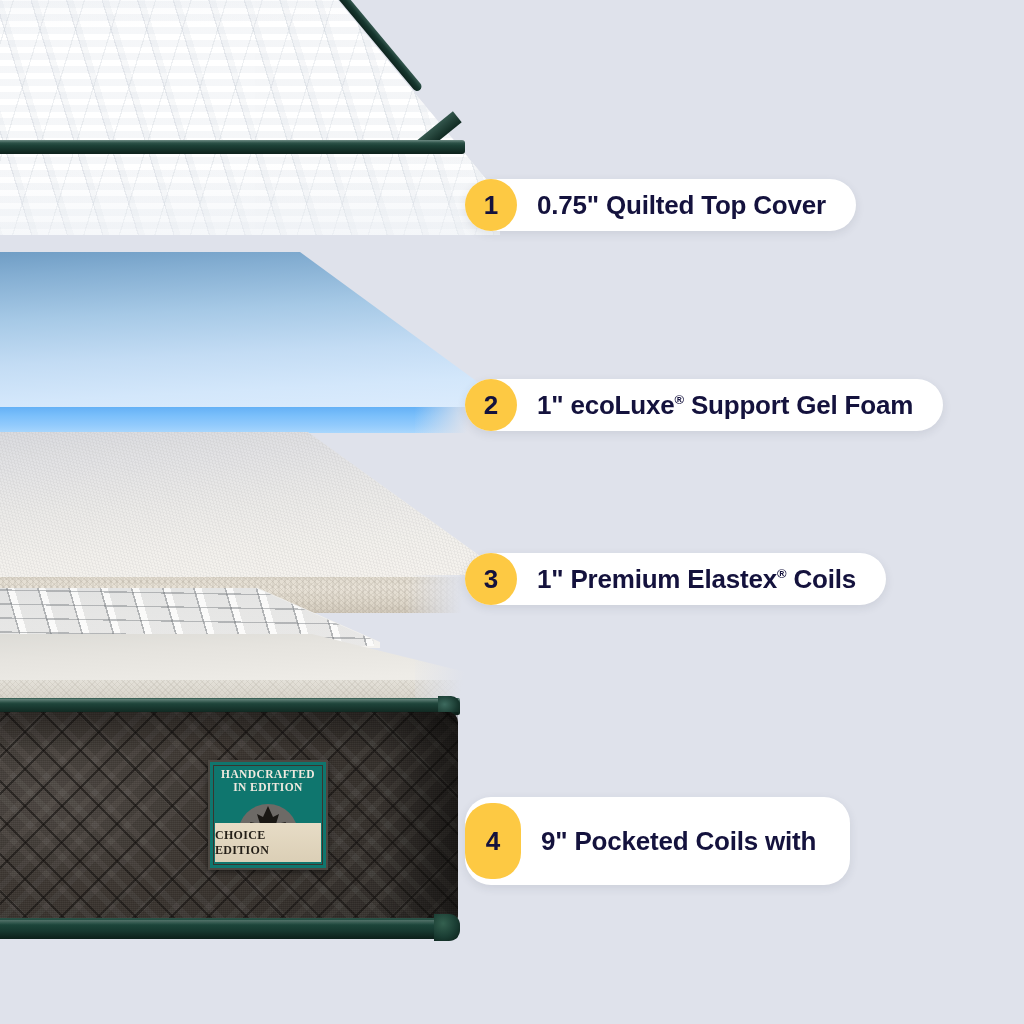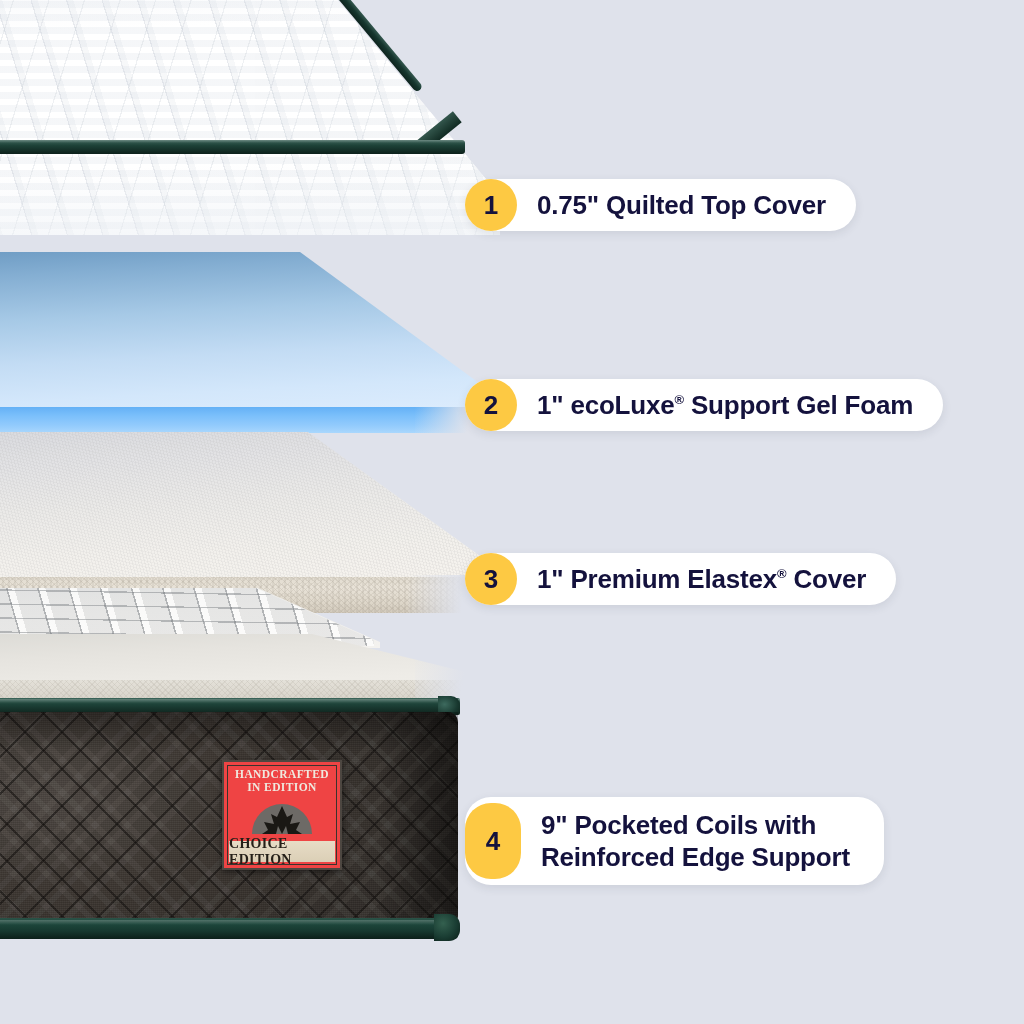--- a/index.html
+++ b/index.html
@@ -137,33 +137,33 @@
   .pipe-body-bot{position:absolute;left:0;top:330px;width:498px;height:21px;
     background:linear-gradient(180deg,#2a5247 0%,#1d463b 30%,#16382f 62%,#0b1f19 100%);
     border-radius:0 4px 4px 0;}
   .pipe-body-bot:after{content:"";position:absolute;left:0;top:2px;right:0;height:5px;
     background:linear-gradient(180deg,rgba(255,255,255,.20),rgba(255,255,255,0));}
   .pipe-body-bot-cap{position:absolute;left:474px;top:326px;width:26px;height:27px;
     background:radial-gradient(ellipse at 35% 35%, #34604f 0%, #1a3d33 55%, #0a1c16 100%);
     border-radius:0 11px 11px 0;}
 
   
-  .badge{position:absolute;left:222px;top:760px;width:116px;height:106px;
-    background:#ef4444;border:2px solid #4d4741;box-shadow:0 2px 6px rgba(0,0,0,.5);}
+  .badge{position:absolute;left:208px;top:760px;width:116px;height:106px;
+    background:#0f766e;border:2px solid #4d4741;box-shadow:0 2px 6px rgba(0,0,0,.5);}
   .badge-inner{position:absolute;inset:3px;border:1px solid #3a342e;}
   .badge-title{position:absolute;left:0;right:0;top:6px;text-align:center;
     font-family:"Liberation Serif", serif;font-weight:700;color:#efe9df;
     font-size:11.5px;line-height:13px;letter-spacing:.4px;}
   .badge-leaf{position:absolute;left:50%;top:42px;transform:translateX(-50%);
     width:64px;height:30px;}
-  .badge-band{position:absolute;left:5px;right:5px;bottom:6px;height:21px;
+  .badge-band{position:absolute;left:5px;right:5px;bottom:6px;height:39px;
     background:linear-gradient(180deg,#e7dcc6 0%,#dbcfb6 100%);
     display:flex;align-items:center;justify-content:center;
     font-family:"Liberation Serif", serif;font-weight:700;color:#241f18;
-    font-size:14px;letter-spacing:.3px;}
+    font-size:12px;letter-spacing:.3px;}
 
   
   .callout{position:absolute;display:flex;align-items:center;}
   .callout-pill{display:flex;align-items:center;background:#ffffff;
     border-radius:40px;box-shadow:0 3px 10px rgba(40,46,70,.10);
     padding:0 30px 0 0;min-height:52px;position:relative;}
   .cnum{position:absolute;left:0;top:50%;transform:translateY(-50%);
     background:#fdc943;color:#14123d;display:flex;align-items:center;justify-content:center;
     font-weight:700;font-size:26px;}
   .cnum.circle{width:52px;height:52px;border-radius:50%;}
@@ -256,27 +256,26 @@
   <div class="callout" id="c2">
     <div class="callout-pill">
       <div class="cnum circle">2</div>
       <div class="ctext"><span>1" ecoLuxe</span><sup>®</sup><span> Support Gel Foam</span></div>
     </div>
   </div>
 
   <div class="callout" id="c3">
     <div class="callout-pill">
       <div class="cnum circle">3</div>
-      <div class="ctext"><span>1" Premium Elastex</span><sup>®</sup><span> Cover</span></div>
+      <div class="ctext"><span>1" Premium Elastex</span><sup>®</sup><span> Coils</span></div>
     </div>
   </div>
 
   <div class="callout" id="c4">
     <div class="callout-pill">
       <div class="cnum rrect">4</div>
       <div class="ctext">
         <div>9" Pocketed Coils with</div>
-        <div>Reinforced Edge Support</div>
       </div>
     </div>
   </div>
 
 </div>
 
 </body></html>

